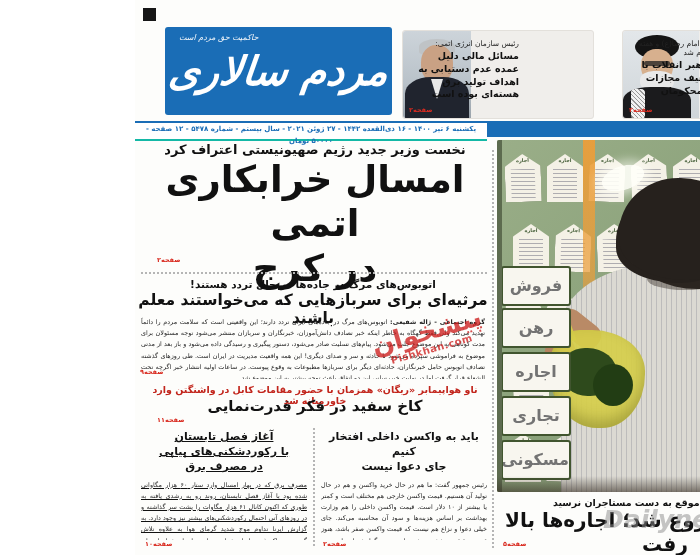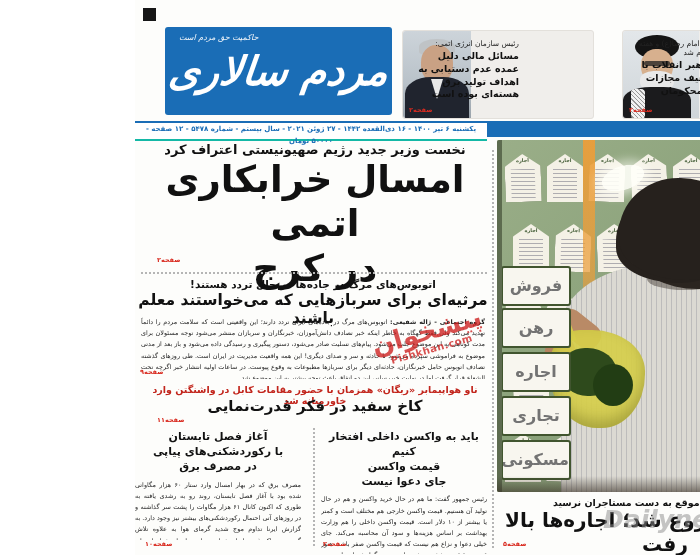--- a/index.html
+++ b/index.html
@@ -61,21 +61,21 @@
   .wm-pishkhan .en{font-size:10px;font-weight:bold;letter-spacing:.5px;}
 
   
   .wh-kicker{left:4px;top:384px;width:352px;text-align:center;font-size:9.5px;font-weight:bold;color:#c2251c;}
   .wh-headline{left:4px;top:397px;width:352px;text-align:center;font-size:15px;font-weight:bold;}
 
   
   .col-headline{text-align:center;font-size:11px;font-weight:bold;line-height:1.35;}
   .col-body{margin-top:5px;height:60px;overflow:hidden;}
   .col-vaccine{left:186px;top:430px;width:166px;}
-  .col-electric{left:0;top:430px;width:166px;}
+  .col-electric{left:6px;top:430px;width:166px;text-decoration:underline;}
   .v-dot{border-left:2px dotted #b5b5b5;width:0;}
   .v-dot.mid{left:178px;top:428px;height:118px;}
   .v-dot.side{left:357px;top:150px;height:398px;}
 
   
   .photo{left:362px;top:140px;width:336px;height:352px;background:linear-gradient(135deg,#9aae88 0%,#8aa17a 50%,#a3b392 100%);overflow:hidden;border-radius:2px;}
   .photo-left-frame{position:absolute;left:0;top:0;width:5px;height:100%;background:#5d6b4f;}
   .ad{position:absolute;width:36px;height:48px;background:#f4f1e6;
       clip-path:polygon(50% 0,100% 26%,100% 100%,0 100%,0 26%);box-shadow:0 1px 1px rgba(0,0,0,.25);}
   .ad-label{margin-top:4px;text-align:center;font-size:5px;color:#47603a;font-weight:bold;line-height:1;}
@@ -183,21 +183,20 @@
     <div class="en">Pishkhan.com</div>
   </div>
 
   <div class="abs wh-kicker">ناو هواپیمابر «ریگان» همزمان با حضور مقامات کابل در واشنگتن وارد خاورمیانه شد</div>
   <div class="abs wh-headline">کاخ سفید در فکر قدرت‌نمایی</div>
   <div class="abs page-ref" style="left:22px;top:416px;">صفحه۱۱</div>
 
   <div class="abs col-vaccine">
     <div class="col-headline">
       <div>باید به واکسن داخلی افتخار کنیم</div>
-      <div>قیمت واکسن</div>
       <div>جای دعوا نیست</div>
     </div>
     <div class="body-text col-body">رئیس جمهور گفت: ما هم در حال خرید واکسن و هم در حال تولید آن هستیم. قیمت واکسن خارجی هم مختلف است و کمتر یا بیشتر از ۱۰ دلار است. قیمت واکسن داخلی را هم وزارت بهداشت بر اساس هزینه‌ها و سود آن محاسبه می‌کند. جای خیلی دعوا و نزاع هم نیست که قیمت واکسن صفر باشد، هنوز قیمت دقیقی مشخص نشده است. به گزارش ایسنا، حسن روحانی در جلسه ستاد ملی مقابله با کرونا با گرامیداشت یاد و خاطره شهدای هفتم تیر اظهار کرد: شهید بهشتی یکی از مظلوم‌ترین چهره‌های تاریخ انقلاب است.</div>
   </div>
   <div class="abs page-ref" style="left:188px;top:540px;">صفحه۲</div>
 
   <div class="abs col-electric">
     <div class="col-headline">
       <div>آغاز فصل تابستان</div>
       <div>با رکوردشکنی‌های پیاپی</div>

